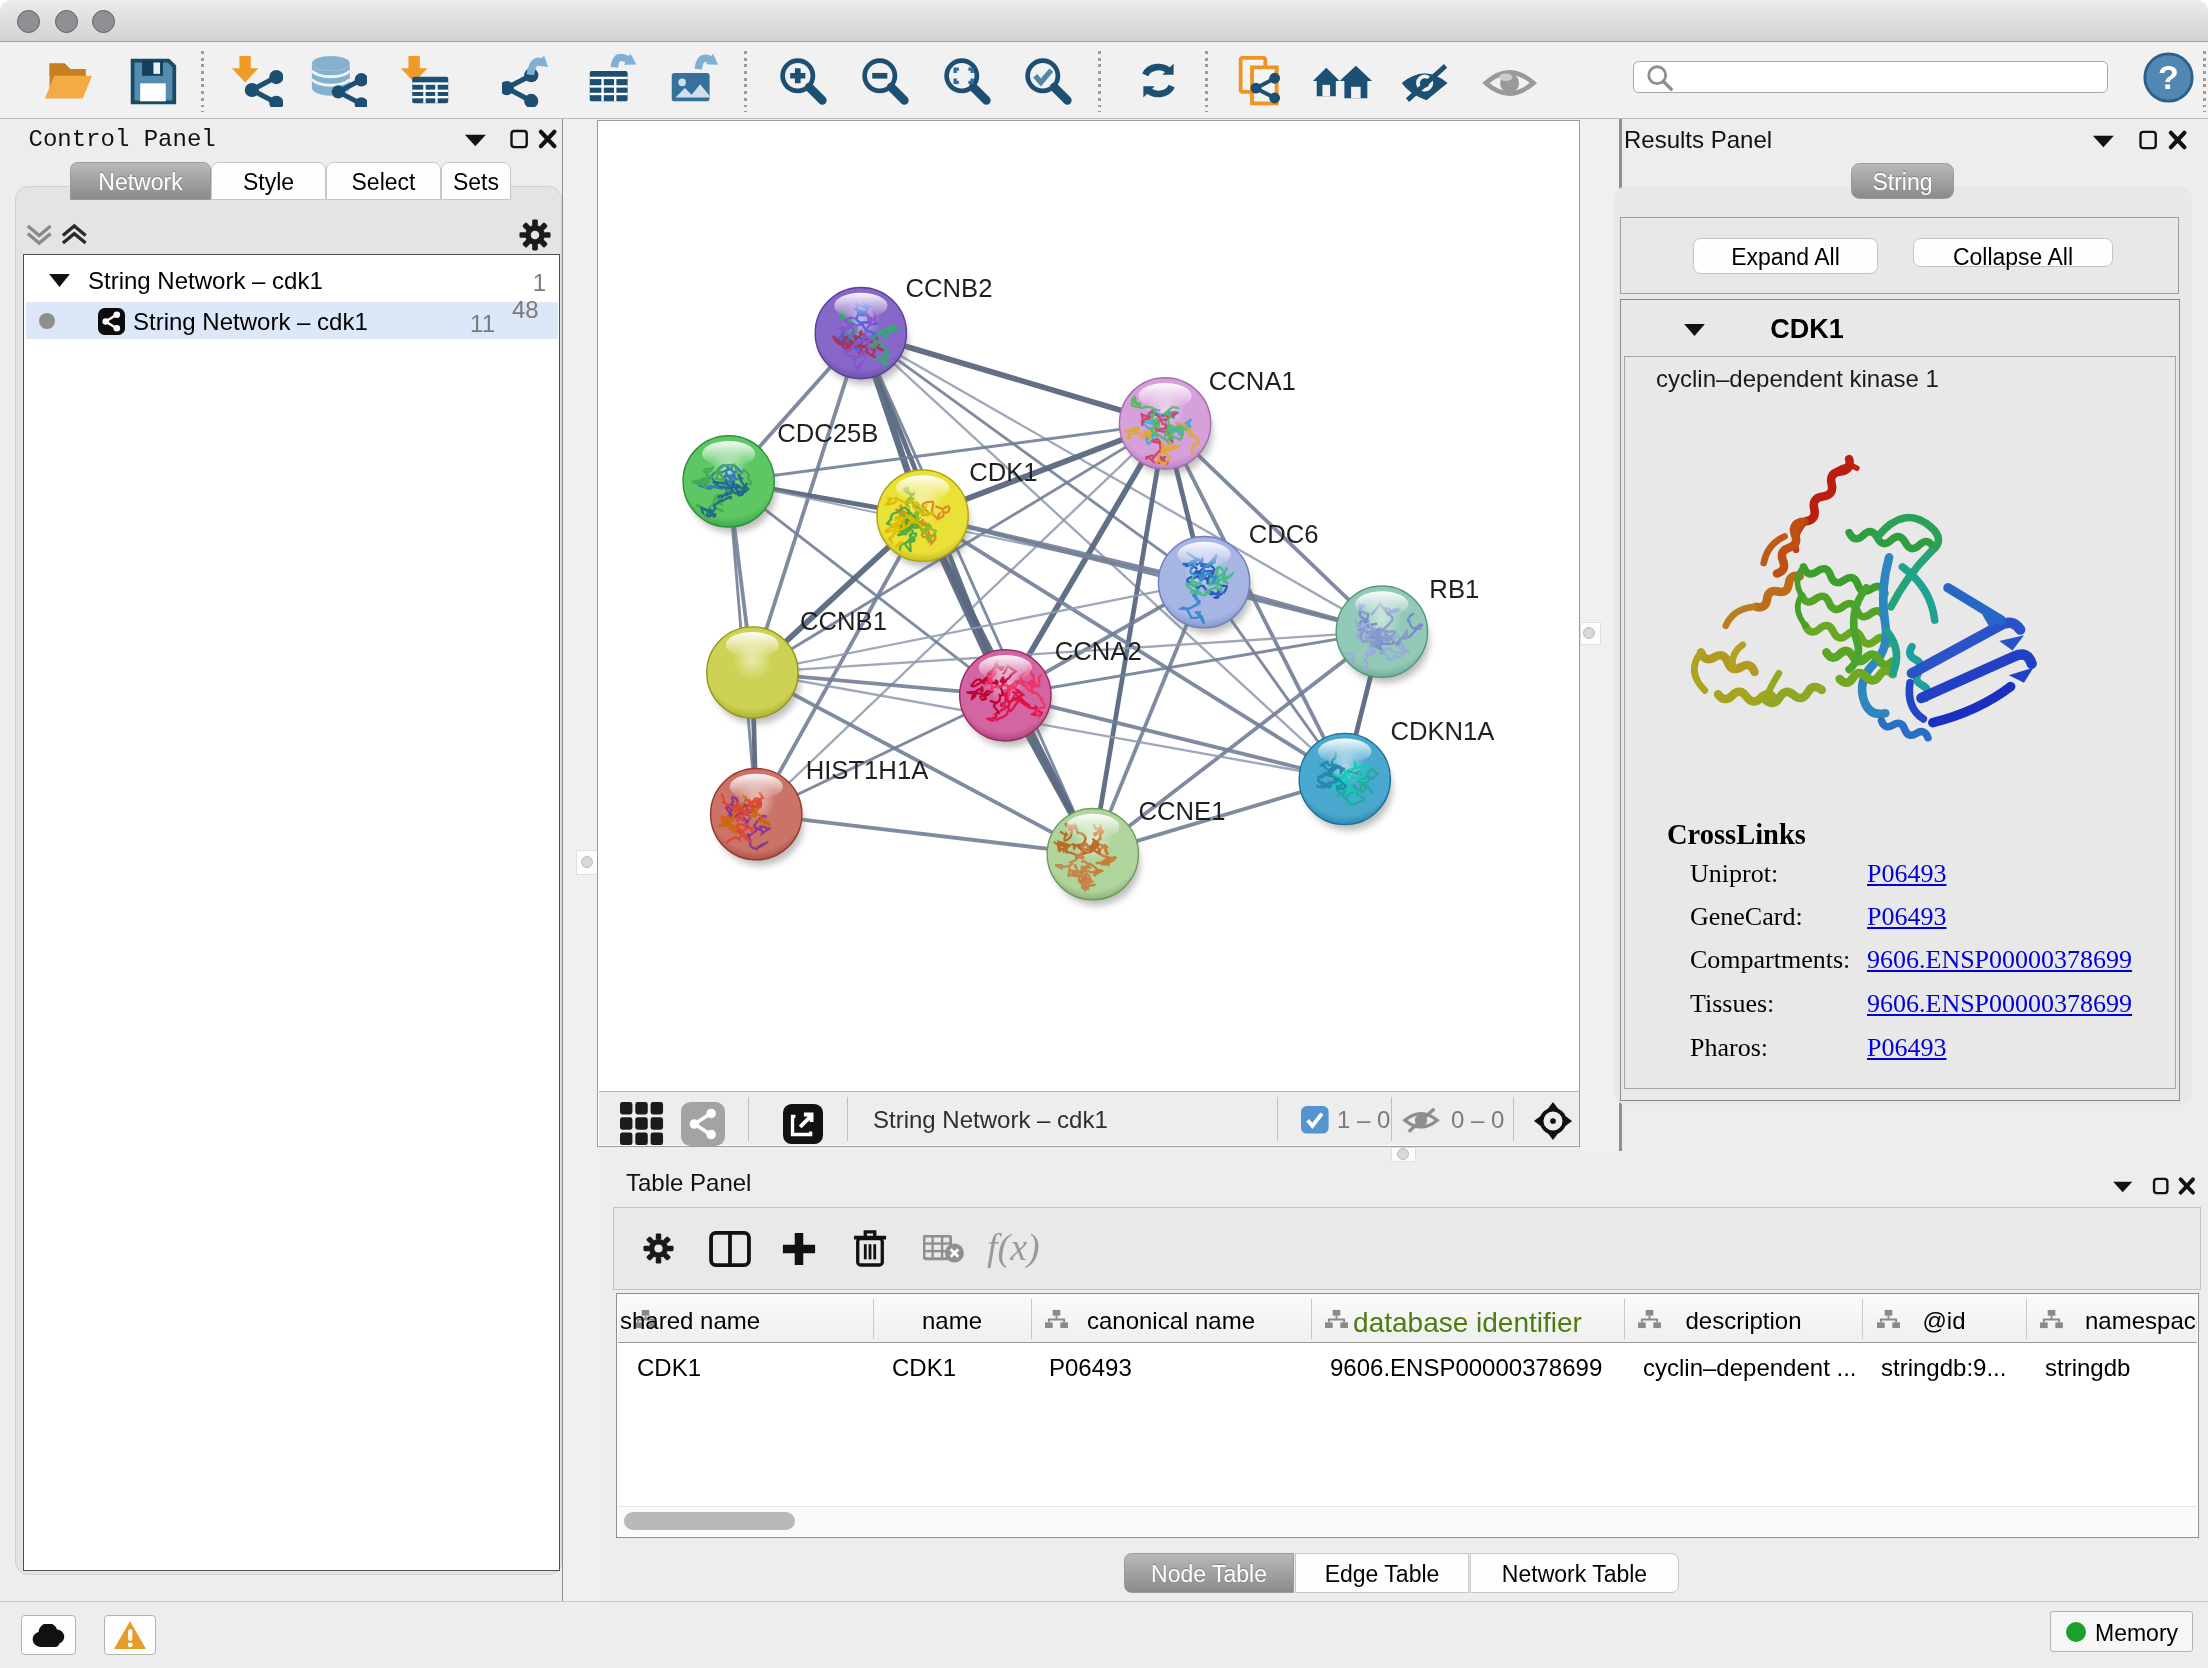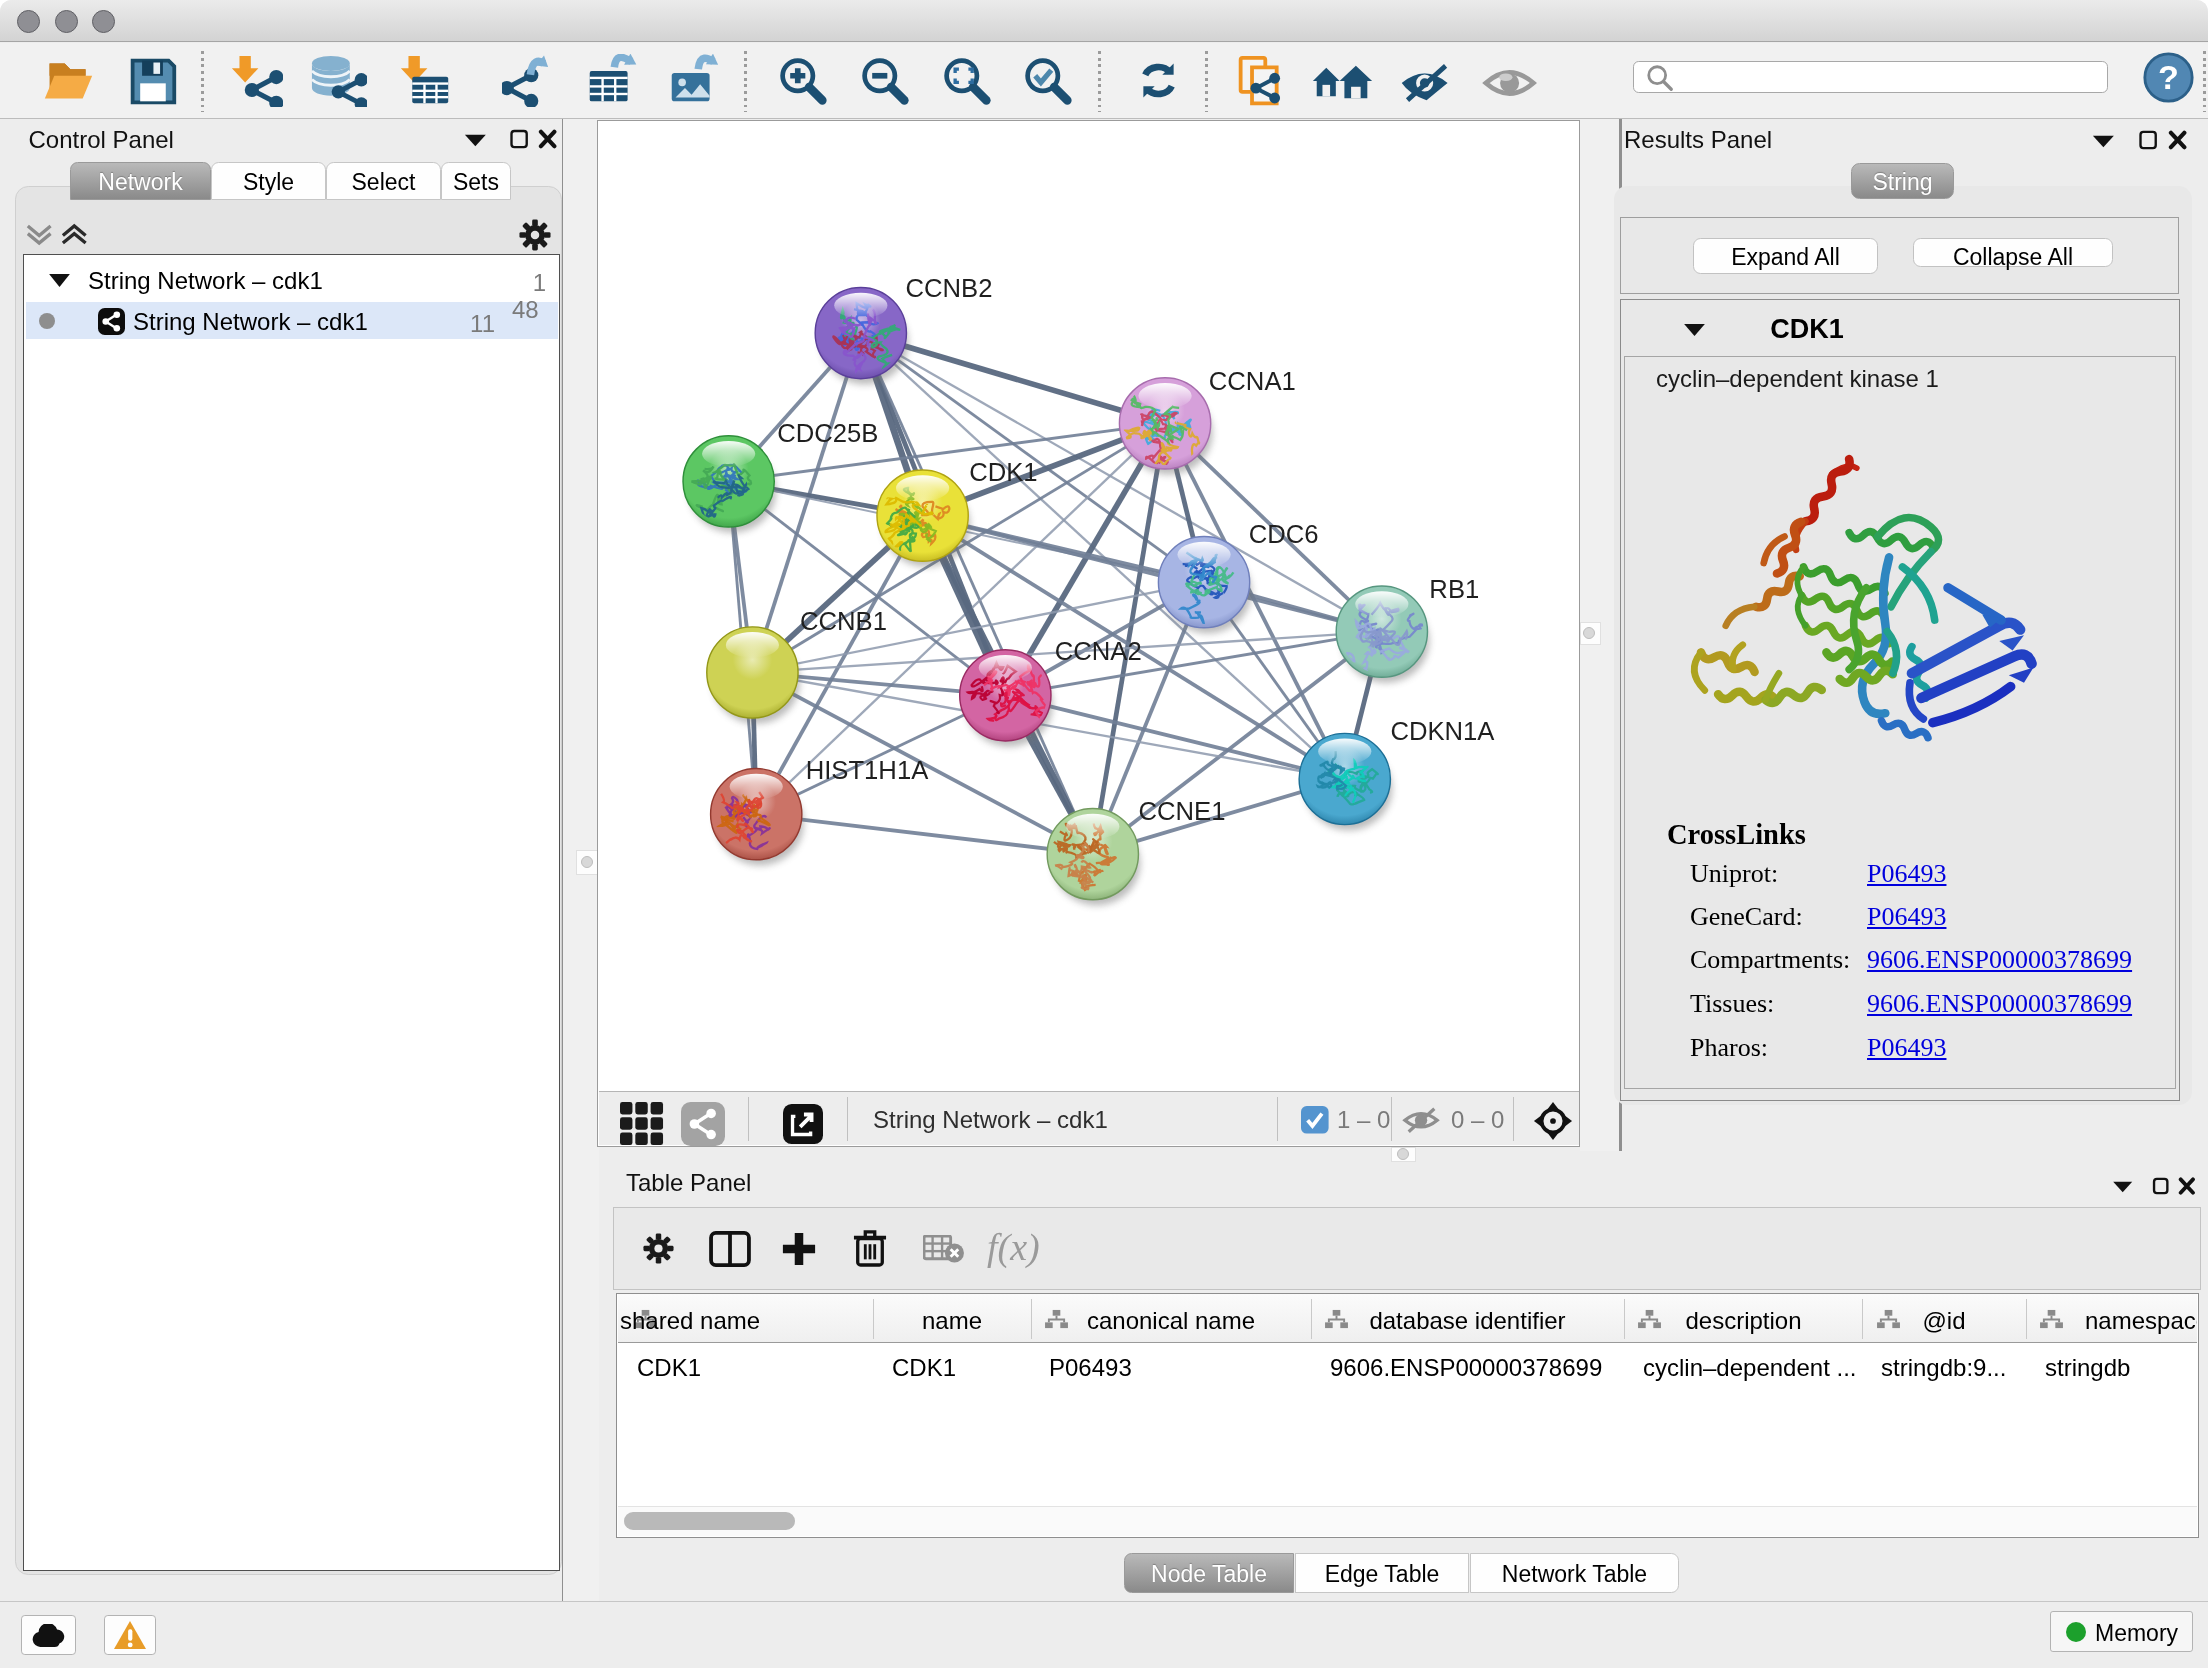--- a/index.html
+++ b/index.html
@@ -166,21 +166,21 @@
 <svg class="abs" style="left:1645px;top:63px" width="30" height="30" viewBox="0 0 32 32">
       <circle cx="13" cy="13" r="9" fill="none" stroke="#8e8e8e" stroke-width="3"></circle>
       <line x1="20" y1="20" x2="28" y2="28" stroke="#8e8e8e" stroke-width="3.5" stroke-linecap="round"></line>
     </svg>
 <svg class="abs" style="left:2142px;top:51px" width="53" height="53" viewBox="0 0 56 56">
       <circle cx="28" cy="28" r="25" fill="#5187b3" stroke="#2c6089" stroke-width="3"></circle>
       <text x="28" y="40" font-size="36" font-weight="bold" fill="#ffffff" text-anchor="middle" font-family="Liberation Sans, sans-serif">?</text>
     </svg>
 <div class="abs tsep" style="left:2203px"></div>
 <div class="abs" style="left:9.5px;top:119px;width:553px;height:1482px;background:#ededed;border-right:1.9px solid #8f8f8f;"></div>
-<div class="abs ptitle" style="left:28.5px;top:126px;">Control Panel</div>
+<div class="abs ptitle" style="left:28.5px;top:126px;font-family:Liberation Mono, monospace;">Control Panel</div>
 <svg class="abs" style="left:463px;top:129px" width="97" height="21" viewBox="0 0 102 22">
 <path d="M2,6 h22 l-11,12 z" fill="#111"></path>
 <rect x="51" y="2" width="16" height="17" rx="3" fill="none" stroke="#111" stroke-width="2.5"></rect>
 <path d="M82,3 l14,15 M96,3 l-14,15" stroke="#111" stroke-width="4.5" stroke-linecap="round"></path>
 </svg>
 <div class="abs tab tabsel" style="left:70px;top:162px;width:141px;height:38px;line-height:38px;border-radius:7.6px 7.6px 0 0;z-index:5;">Network</div>
 <div class="abs tab" style="left:211px;top:162px;width:115px;height:38px;line-height:38px;border-radius:7.6px 7.6px 0 0;z-index:5;">Style</div>
 <div class="abs tab" style="left:326px;top:162px;width:115px;height:38px;line-height:38px;border-radius:7.6px 7.6px 0 0;z-index:5;">Select</div>
 <div class="abs tab" style="left:441px;top:162px;width:70px;height:38px;line-height:38px;border-radius:7.6px 7.6px 0 0;z-index:5;">Sets</div>
 <div class="abs" style="left:15px;top:186px;width:547px;height:1389px;background:#e4e4e4;border:1px solid #cfcfcf;border-radius:13.3px;"></div>
@@ -751,21 +751,21 @@
 <path d="M13,7 v4 M5,14 v-3 h16 v3" fill="none" stroke="#8a8a8a" stroke-width="2"></path>
 </svg>
 <div class="abs" style="left:1031px;top:1307px;width:280px;text-align:center;font-size:24px;color:#000;">canonical name</div>
 <div class="abs" style="left:1311px;top:1299px;width:1px;height:40px;background:#c9c9c9;"></div>
 <svg class="abs" style="left:1324px;top:1309px" width="25" height="21" viewBox="0 0 26 22">
 <rect x="9" y="1" width="8" height="6" fill="#8a8a8a"></rect>
 <rect x="1" y="14" width="8" height="6" fill="#8a8a8a"></rect>
 <rect x="17" y="14" width="8" height="6" fill="#8a8a8a"></rect>
 <path d="M13,7 v4 M5,14 v-3 h16 v3" fill="none" stroke="#8a8a8a" stroke-width="2"></path>
 </svg>
-<div class="abs" style="left:1311px;top:1307px;width:313px;text-align:center;font-size:24px;color:#000000;">database identifier</div>
+<div class="abs" style="left:1311px;top:1307px;width:313px;text-align:center;font-size:28px;color:#4d7c0f;">database identifier</div>
 <div class="abs" style="left:1624px;top:1299px;width:1px;height:40px;background:#c9c9c9;"></div>
 <svg class="abs" style="left:1637px;top:1309px" width="25" height="21" viewBox="0 0 26 22">
 <rect x="9" y="1" width="8" height="6" fill="#8a8a8a"></rect>
 <rect x="1" y="14" width="8" height="6" fill="#8a8a8a"></rect>
 <rect x="17" y="14" width="8" height="6" fill="#8a8a8a"></rect>
 <path d="M13,7 v4 M5,14 v-3 h16 v3" fill="none" stroke="#8a8a8a" stroke-width="2"></path>
 </svg>
 <div class="abs" style="left:1624px;top:1307px;width:239px;text-align:center;font-size:24px;color:#000;">description</div>
 <div class="abs" style="left:1862px;top:1299px;width:1px;height:40px;background:#c9c9c9;"></div>
 <svg class="abs" style="left:1876px;top:1309px" width="25" height="21" viewBox="0 0 26 22">

